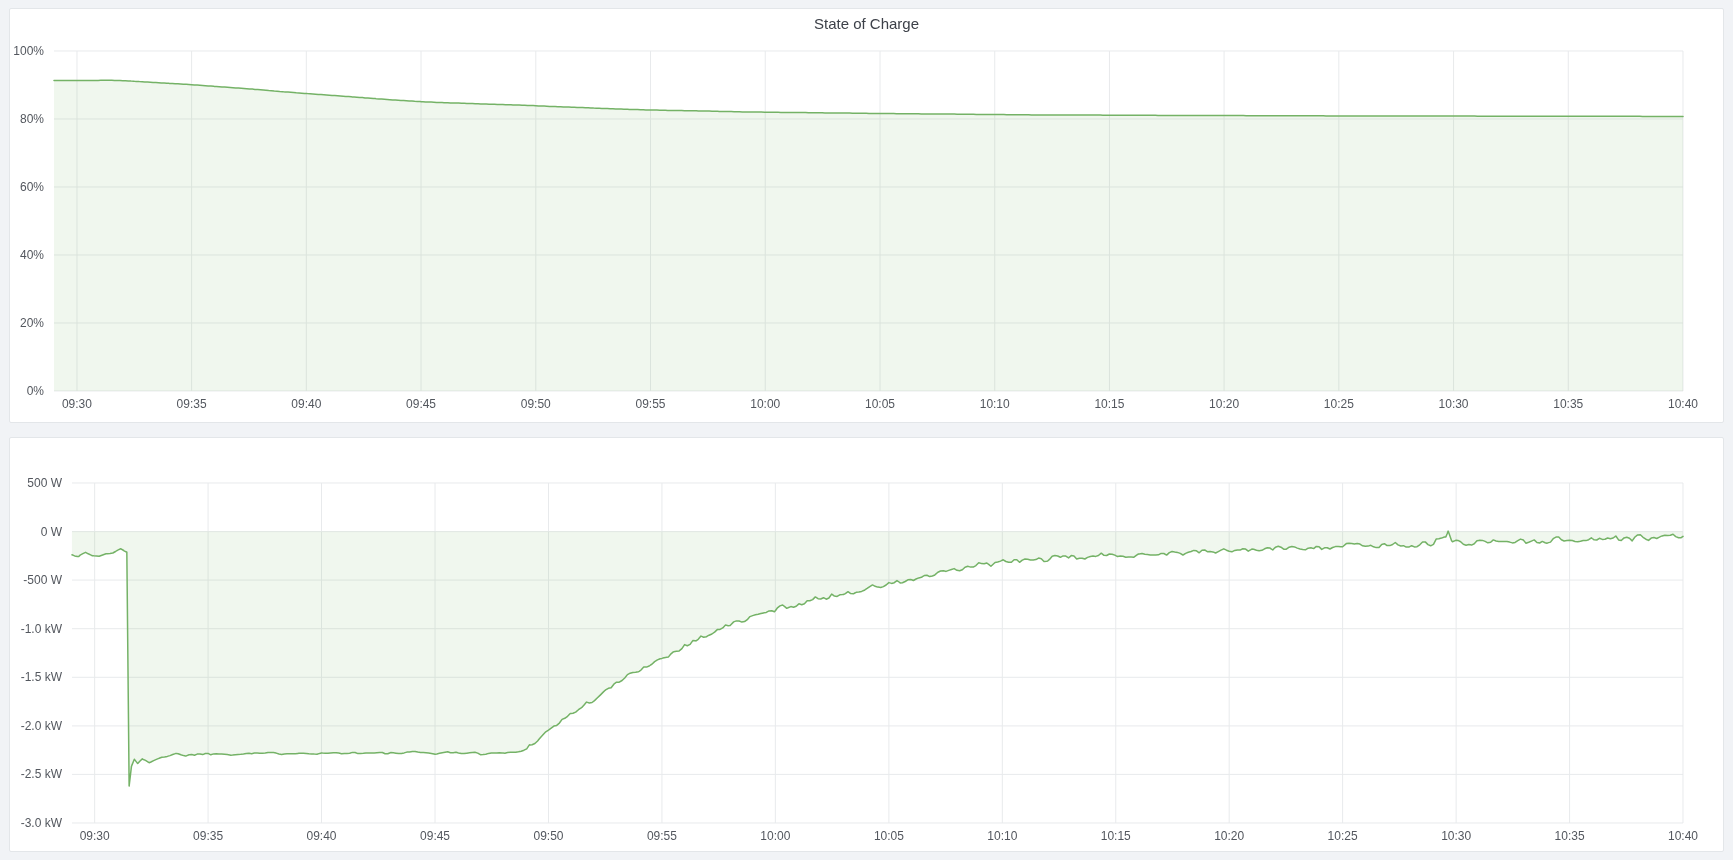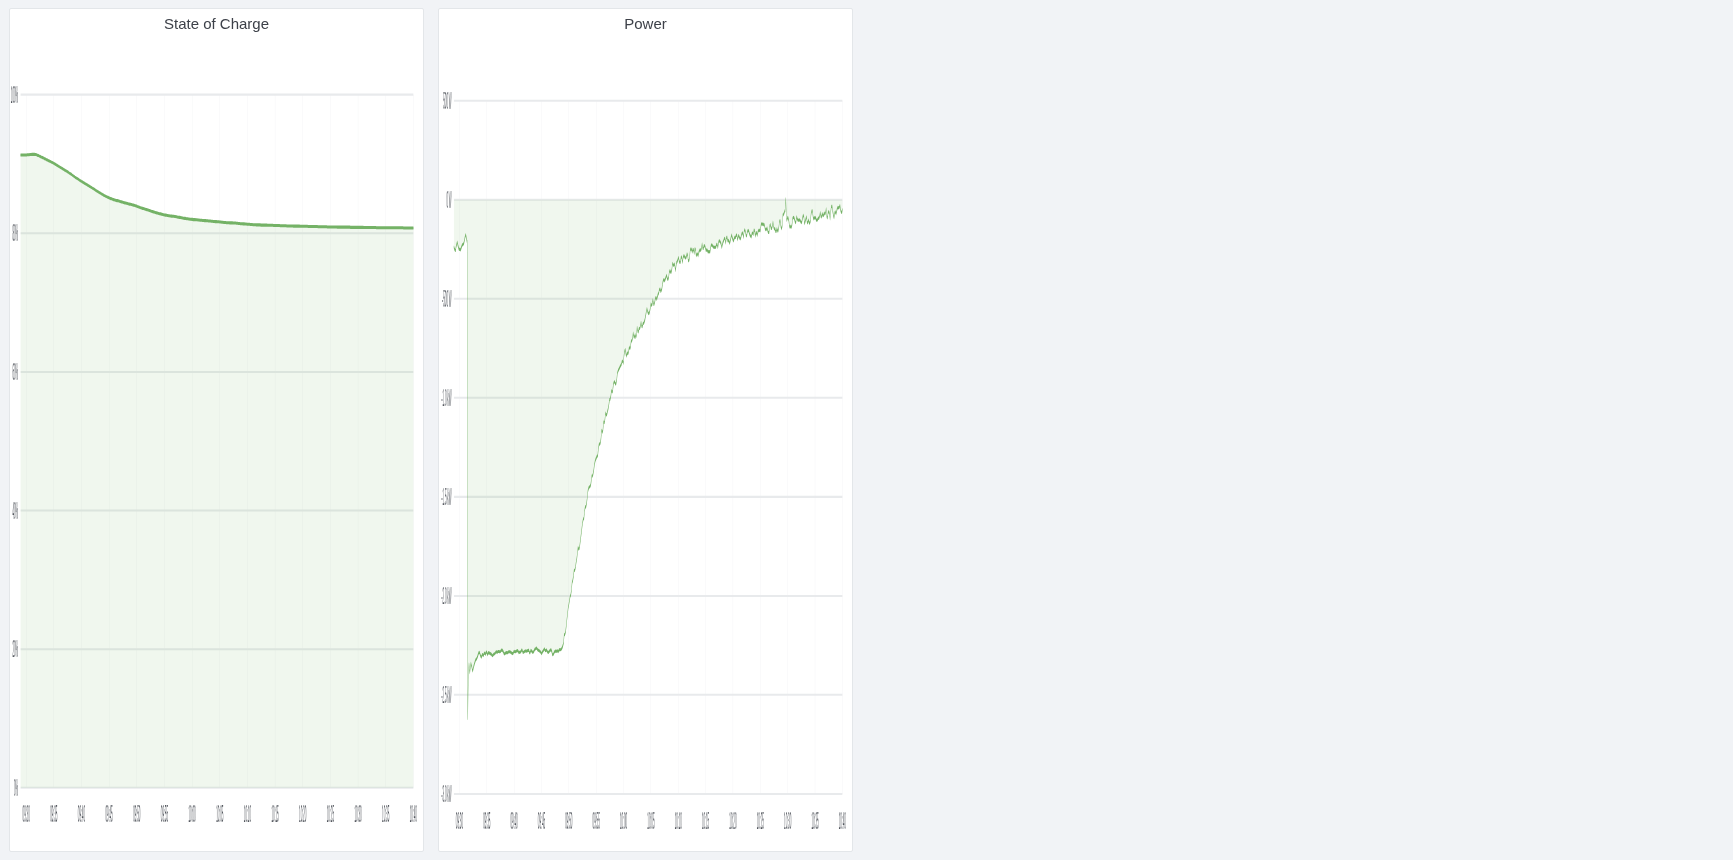--- a/index.html
+++ b/index.html
@@ -5,21 +5,21 @@
   html,body{margin:0;padding:0;}
   body{
     width:1733px;height:860px;overflow:hidden;
     background:#f1f3f6;
     font-family:"Liberation Sans", sans-serif;
   }
   .dashboard{
     box-sizing:border-box;
     width:1733px;height:860px;
     padding:8px 9px;
-    display:flex;flex-direction:row;gap:14px;
+    display:flex;flex-direction:column;gap:14px;
   }
   .panel{
     position:relative;
     box-sizing:border-box;
     flex:0 0 415px;
     background:#ffffff;
     border:1px solid #e3e6e9;
     border-radius:2px;
   }
   .panel-title{
@@ -91,21 +91,20 @@
         <text class="tick-label" x="1100.1" y="399" text-anchor="middle">10:15</text>
         <text class="tick-label" x="1214.8" y="399" text-anchor="middle">10:20</text>
         <text class="tick-label" x="1329.6" y="399" text-anchor="middle">10:25</text>
         <text class="tick-label" x="1444.4" y="399" text-anchor="middle">10:30</text>
         <text class="tick-label" x="1559.2" y="399" text-anchor="middle">10:35</text>
         <text class="tick-label" x="1674.0" y="399" text-anchor="middle">10:40</text>
       </svg>
   </section>
 
   <section class="panel">
-    <h2 class="panel-title">Power</h2>
     <svg class="plot" viewBox="0 0 1714 413" preserveAspectRatio="none">
         <line x1="62" y1="45.0" x2="1674" y2="45.0" stroke="#e8eaec" stroke-width="1"></line>
         <line x1="62" y1="93.6" x2="1674" y2="93.6" stroke="#e8eaec" stroke-width="1"></line>
         <line x1="62" y1="142.1" x2="1674" y2="142.1" stroke="#e8eaec" stroke-width="1"></line>
         <line x1="62" y1="190.7" x2="1674" y2="190.7" stroke="#e8eaec" stroke-width="1"></line>
         <line x1="62" y1="239.3" x2="1674" y2="239.3" stroke="#e8eaec" stroke-width="1"></line>
         <line x1="62" y1="287.9" x2="1674" y2="287.9" stroke="#e8eaec" stroke-width="1"></line>
         <line x1="62" y1="336.4" x2="1674" y2="336.4" stroke="#e8eaec" stroke-width="1"></line>
         <line x1="62" y1="385.0" x2="1674" y2="385.0" stroke="#e8eaec" stroke-width="1"></line>
         <line x1="84.7" y1="45" x2="84.7" y2="385" stroke="#e8eaec" stroke-width="1"></line>

